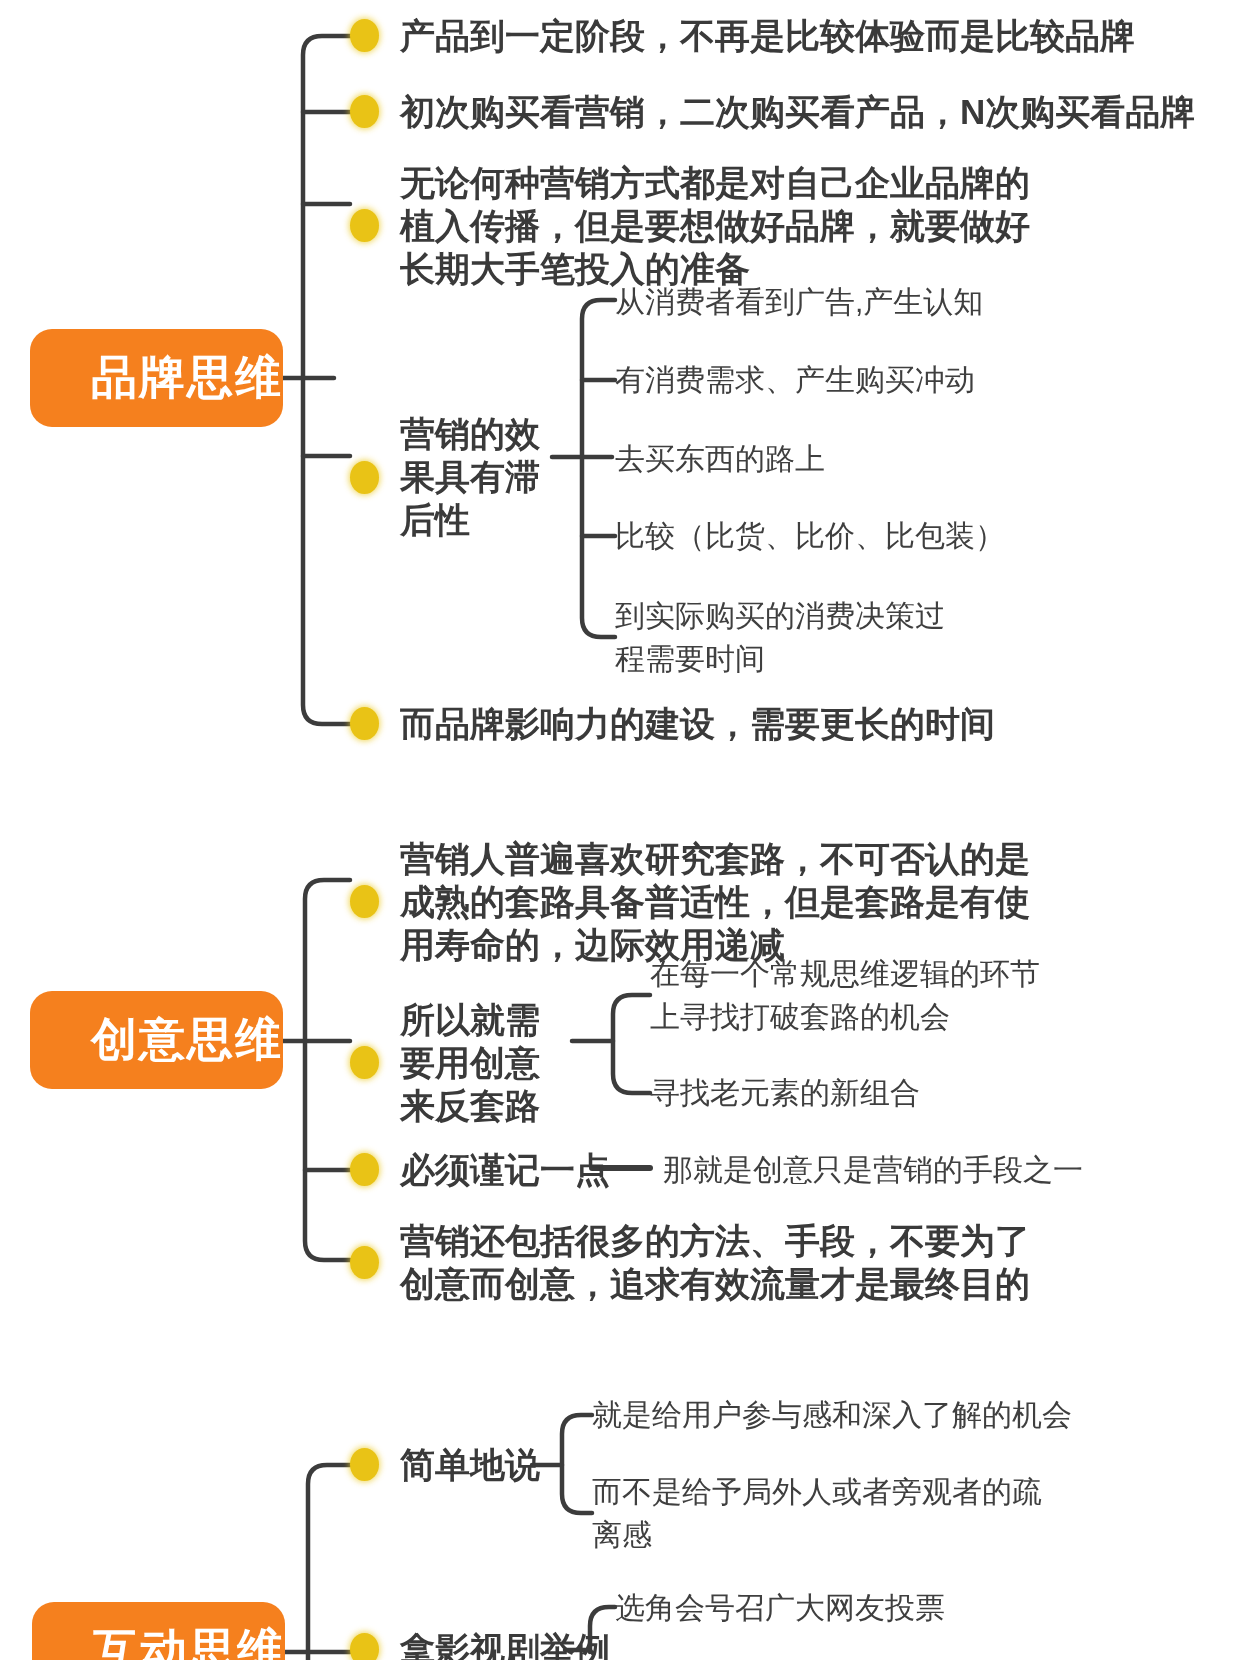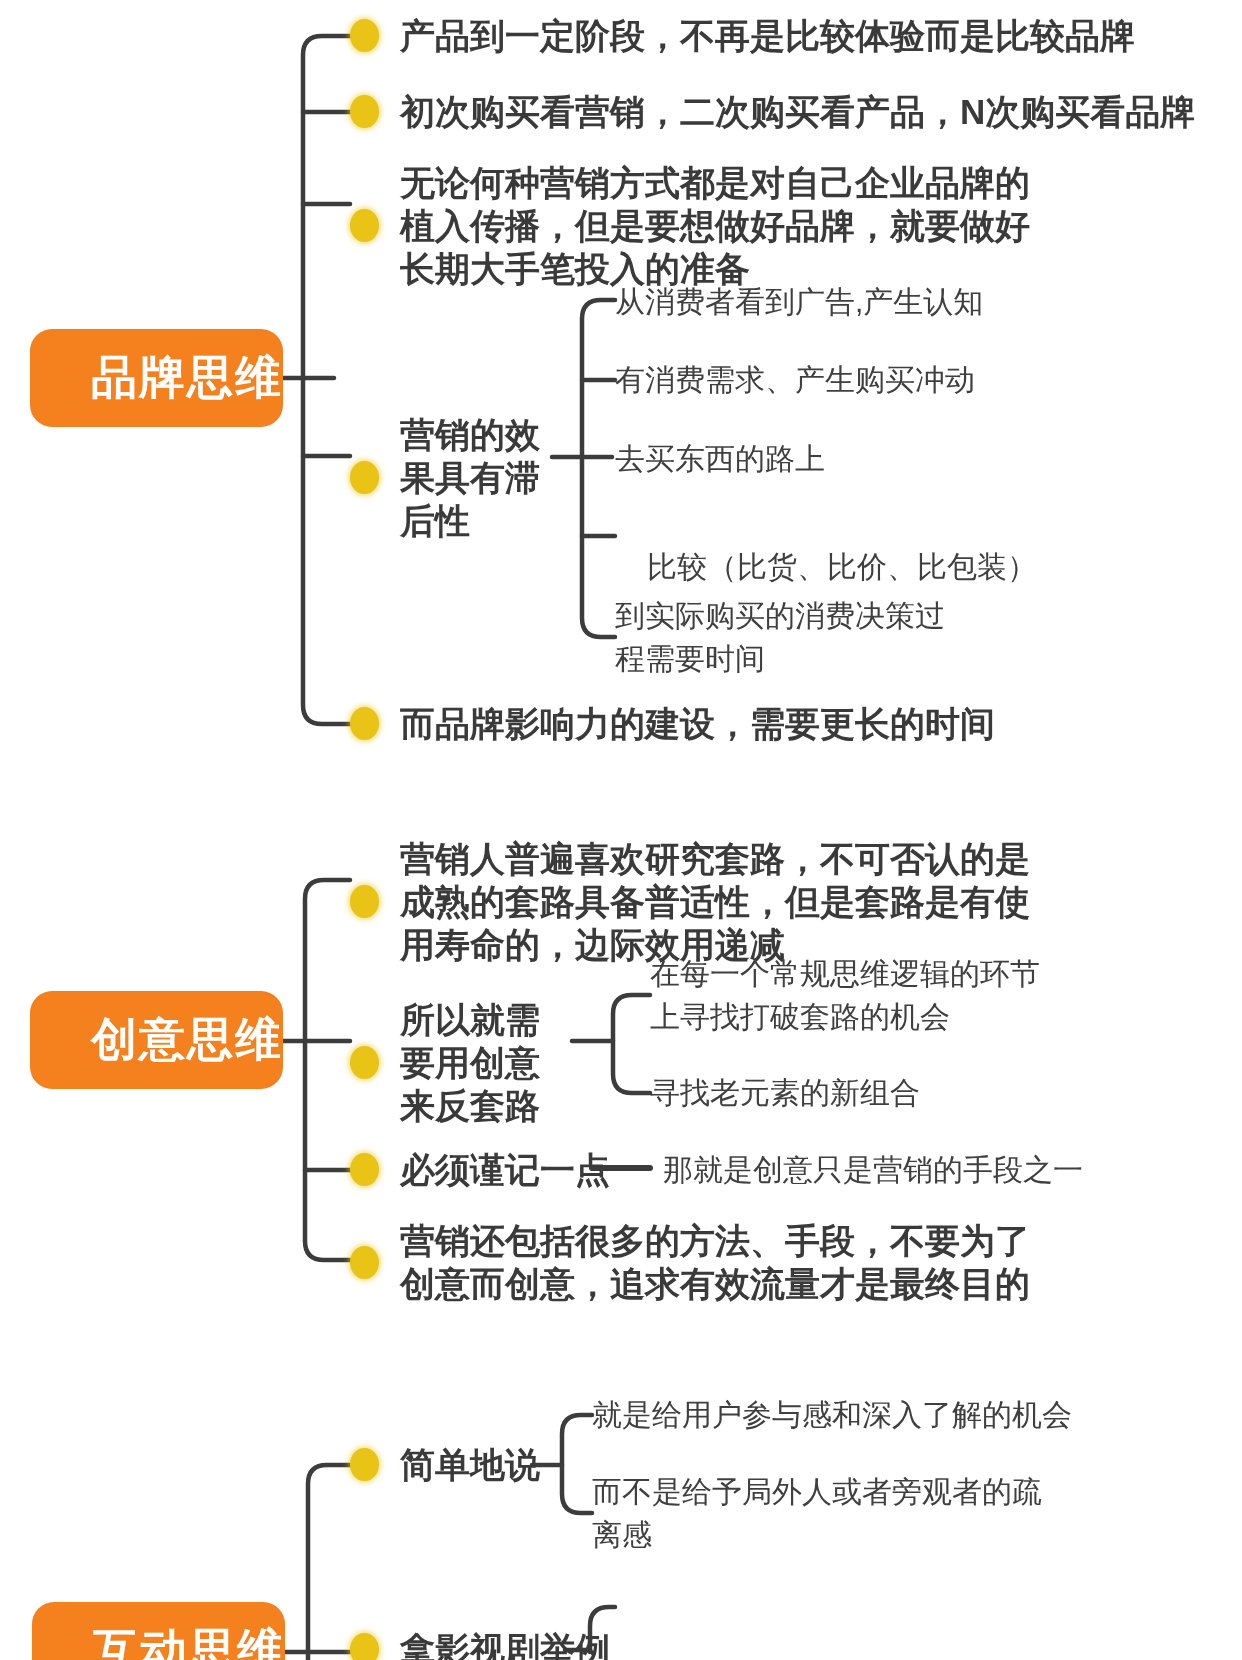--- a/index.html
+++ b/index.html
@@ -17,24 +17,24 @@
   .node{position:absolute;display:flex;align-items:center;}
   .bullet{width:29px;height:33px;border-radius:50%;background:#E9C316;flex-shrink:0;
           margin-right:21px;box-shadow:0 0 6px 1px rgba(235,200,30,0.75);}
   .ntxt{font-size:35px;line-height:43px;font-weight:700;color:#3A3A3A;}
   .leaf{position:absolute;font-size:30px;line-height:43px;font-weight:500;color:#3F3F3F;}
 
   
   .n-b1c1{left:350px;top:14px;}
   .n-b1c2{left:350px;top:90px;}
   .n-b1c3{left:350px;top:161px;} .n-b1c3 .ntxt{width:660px;}
-  .n-b1c4{left:350px;top:413px;} .n-b1c4 .ntxt{width:152px;}
+  .n-b1c4{left:350px;top:413px;} .n-b1c4 .ntxt{width:152px;font-family:Liberation Serif, serif;}
   .n-b1c5{left:350px;top:702px;}
   .s1a{left:615px;top:280px;} .s1b{left:615px;top:358px;} .s1c{left:615px;top:437px;}
-  .s1d{left:647px;top:514px;margin-top:31px;} .s1e{left:615px;top:594px;width:352px;}
+  .s1d{left:615px;top:514px;} .s1e{left:615px;top:594px;width:352px;}
 
   
   .n-b2c1{left:350px;top:837px;}  .n-b2c1 .ntxt{width:660px;}
   .n-b2c2{left:350px;top:998px;}  .n-b2c2 .ntxt{width:172px;}
   .n-b2c3{left:350px;top:1148px;text-align:center;}
   .d-b2c3{left:663px;top:1148px;}
   .n-b2c4{left:350px;top:1219px;} .n-b2c4 .ntxt{width:660px;}
   .s2a{left:650px;top:952px;width:400px;} .s2b{left:650px;top:1071px;}
 
   
@@ -135,14 +135,15 @@
   <div class="node n-b3c1">
     <span class="bullet"></span>
     <div class="ntxt">简单地说</div>
   </div>
   <div class="leaf s3a">就是给用户参与感和深入了解的机会</div>
   <div class="leaf s3b">而不是给予局外人或者旁观者的疏离感</div>
   <div class="node n-b3c2">
     <span class="bullet"></span>
     <div class="ntxt">拿影视剧举例</div>
   </div>
+  <div class="leaf s4a">选角会号召广大网友投票</div>
 
 </div>
 
 </body></html>

